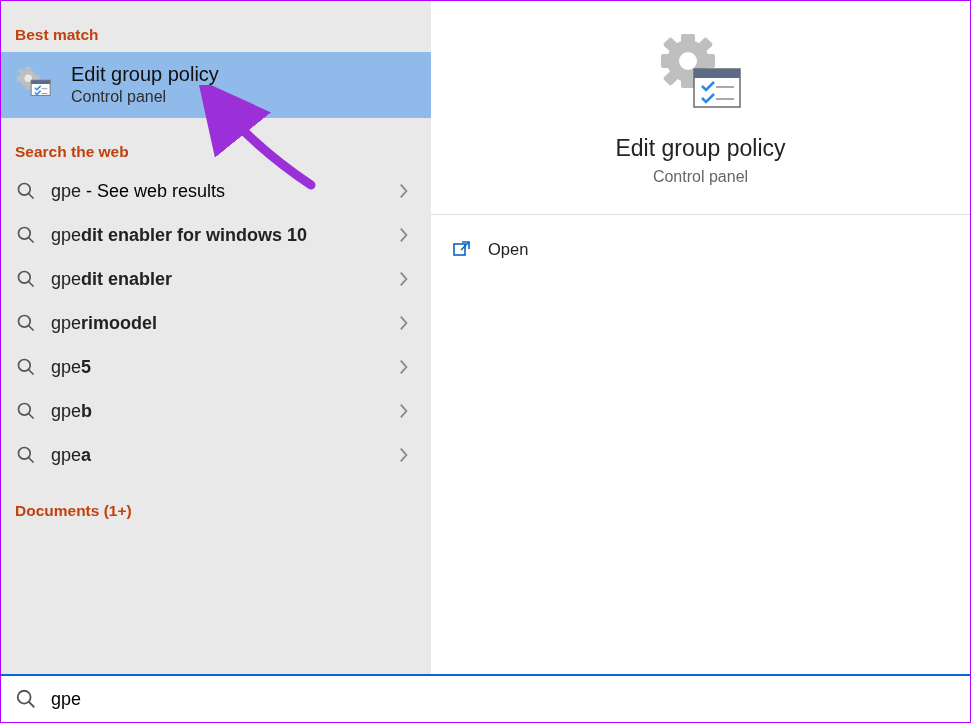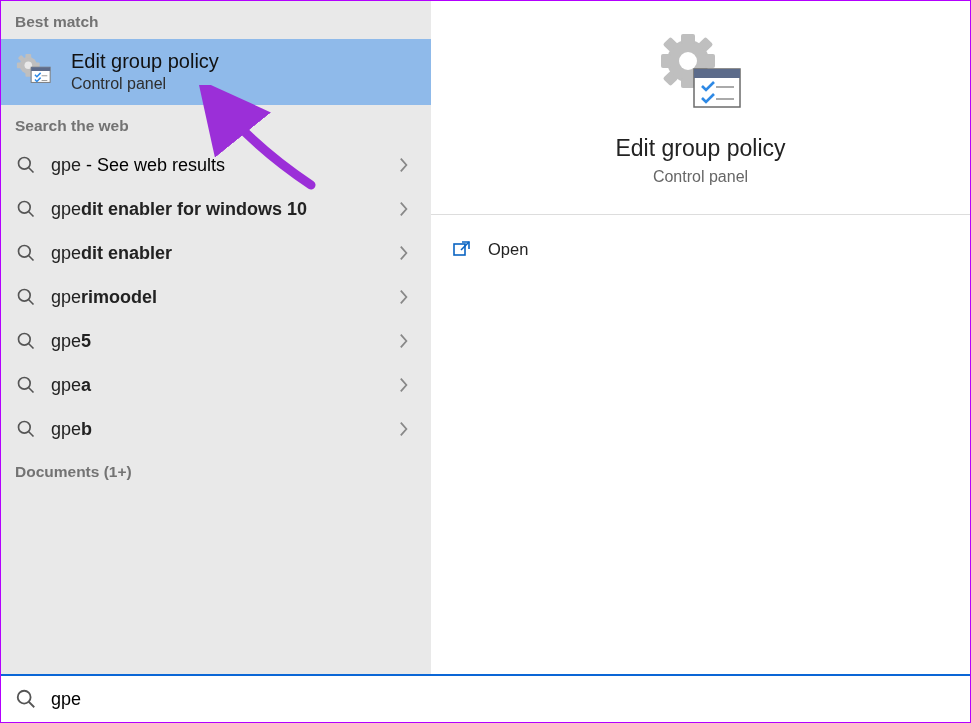--- a/index.html
+++ b/index.html
@@ -2,21 +2,21 @@
 <html><head>
 <meta charset="utf-8">
 <style>
   * { box-sizing: border-box; margin: 0; padding: 0; }
   html, body { width: 971px; height: 723px; font-family: "Segoe UI", Arial, sans-serif; background: #fff; overflow: hidden; }
   .frame { width: 971px; height: 723px; border: 1px solid #b300ff; position: relative; display: flex; flex-direction: column; }
   .upper { flex: 1 1 auto; display: flex; overflow: hidden; }
   .left-pane { width: 430px; background: #e9e9e9; display: flex; flex-direction: column; }
   .right-pane { flex: 1; background: #fff; display: flex; flex-direction: column; }
 
-  .section-header { font-size: 15.5px; font-weight: 600; padding: 12px 14px 8px; color: #737373; }
+  .section-header { font-size: 15.5px; font-weight: 600; padding: 25px 14px 8px; color: #c2410c; }
 
   .best-match-item {
     display: flex; align-items: center; gap: 18px;
     padding: 10px 14px 12px;
     background: #8fbaea;
     cursor: default;
   }
   .gear-icon-small { width: 38px; height: 38px; display: flex; align-items: center; justify-content: center; }
   .best-match-text .title { font-size: 20px; color: #111; font-weight: 400; line-height: 1.2; }
   .best-match-text .subtitle { font-size: 16px; color: #2e2e2e; margin-top: 2px; }
@@ -170,35 +170,35 @@
               </svg>
             </span>
           </div>
           <div class="web-item">
             <span class="search-icon">
               <svg viewBox="0 0 24 24" width="20" height="20">
                 <circle cx="10" cy="10" r="7" fill="none" stroke="#555" stroke-width="2"></circle>
                 <line x1="15" y1="15" x2="21" y2="21" stroke="#555" stroke-width="2"></line>
               </svg>
             </span>
+            <span class="label">gpe<b>b</b></span>
+            <span class="chev">
+              <svg viewBox="0 0 12 20" width="10" height="16">
+                <path d="M2 2 L9 10 L2 18" fill="none" stroke="#888" stroke-width="2.2"></path>
+              </svg>
+            </span>
+          </div>
+          <div class="web-item">
+            <span class="search-icon">
+              <svg viewBox="0 0 24 24" width="20" height="20">
+                <circle cx="10" cy="10" r="7" fill="none" stroke="#555" stroke-width="2"></circle>
+                <line x1="15" y1="15" x2="21" y2="21" stroke="#555" stroke-width="2"></line>
+              </svg>
+            </span>
             <span class="label">gpe<b>a</b></span>
-            <span class="chev">
-              <svg viewBox="0 0 12 20" width="10" height="16">
-                <path d="M2 2 L9 10 L2 18" fill="none" stroke="#888" stroke-width="2.2"></path>
-              </svg>
-            </span>
-          </div>
-          <div class="web-item">
-            <span class="search-icon">
-              <svg viewBox="0 0 24 24" width="20" height="20">
-                <circle cx="10" cy="10" r="7" fill="none" stroke="#555" stroke-width="2"></circle>
-                <line x1="15" y1="15" x2="21" y2="21" stroke="#555" stroke-width="2"></line>
-              </svg>
-            </span>
-            <span class="label">gpe<b>b</b></span>
             <span class="chev">
               <svg viewBox="0 0 12 20" width="10" height="16">
                 <path d="M2 2 L9 10 L2 18" fill="none" stroke="#888" stroke-width="2.2"></path>
               </svg>
             </span>
           </div>
         </div>
 
       <div class="section-header">Documents (1+)</div>
 

